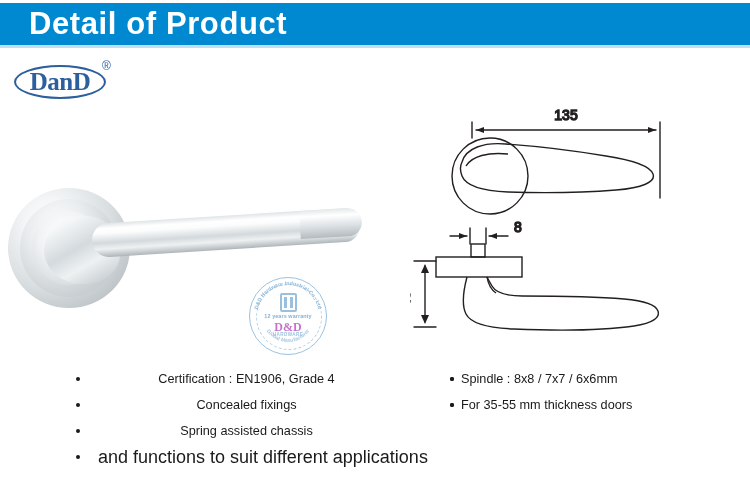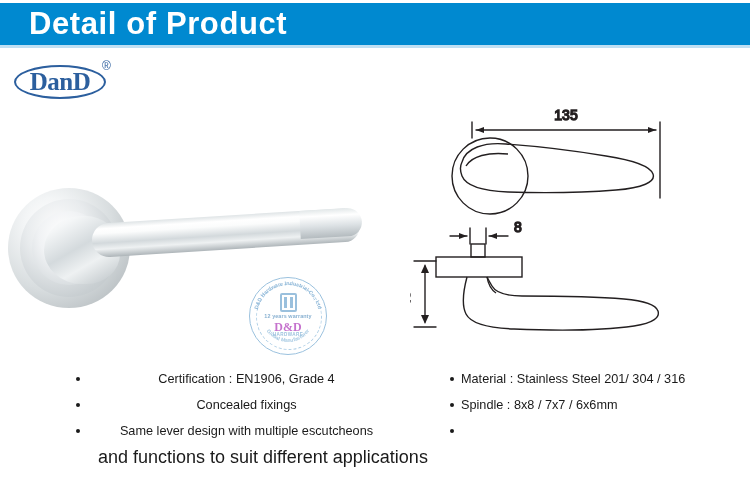--- a/index.html
+++ b/index.html
@@ -403,32 +403,38 @@
     <li class="spec-item">
       <span class="spec-bullet"></span>
       <span>Certification : EN1906, Grade 4</span>
     </li>
     <li class="spec-item">
       <span class="spec-bullet"></span>
       <span>Concealed fixings</span>
     </li>
     <li class="spec-item">
       <span class="spec-bullet"></span>
-      <span>Same lever design with multiple escutcheons</span>
+      <span>Spring assisted chassis</span>
+    </li>
+    <li class="spec-item">
+      <span class="spec-bullet"></span>
       <div class="spec-item-continuation">and functions to suit different applications</div>
     </li>
   </ul>
 
   <ul class="spec-list" id="spec-list-right">
     <li class="spec-item">
       <span class="spec-bullet"></span>
-      <span>Material : Stainless Steel 201/ 304 / 316</span>
     </li>
     <li class="spec-item">
       <span class="spec-bullet"></span>
       <span>Spindle : 8x8 / 7x7 / 6x6mm</span>
     </li>
     <li class="spec-item">
       <span class="spec-bullet"></span>
     </li>
+    <li class="spec-item">
+      <span class="spec-bullet"></span>
+      <span>For 35-55 mm thickness doors</span>
+    </li>
   </ul>
 
 </div>
 
 </body></html>

